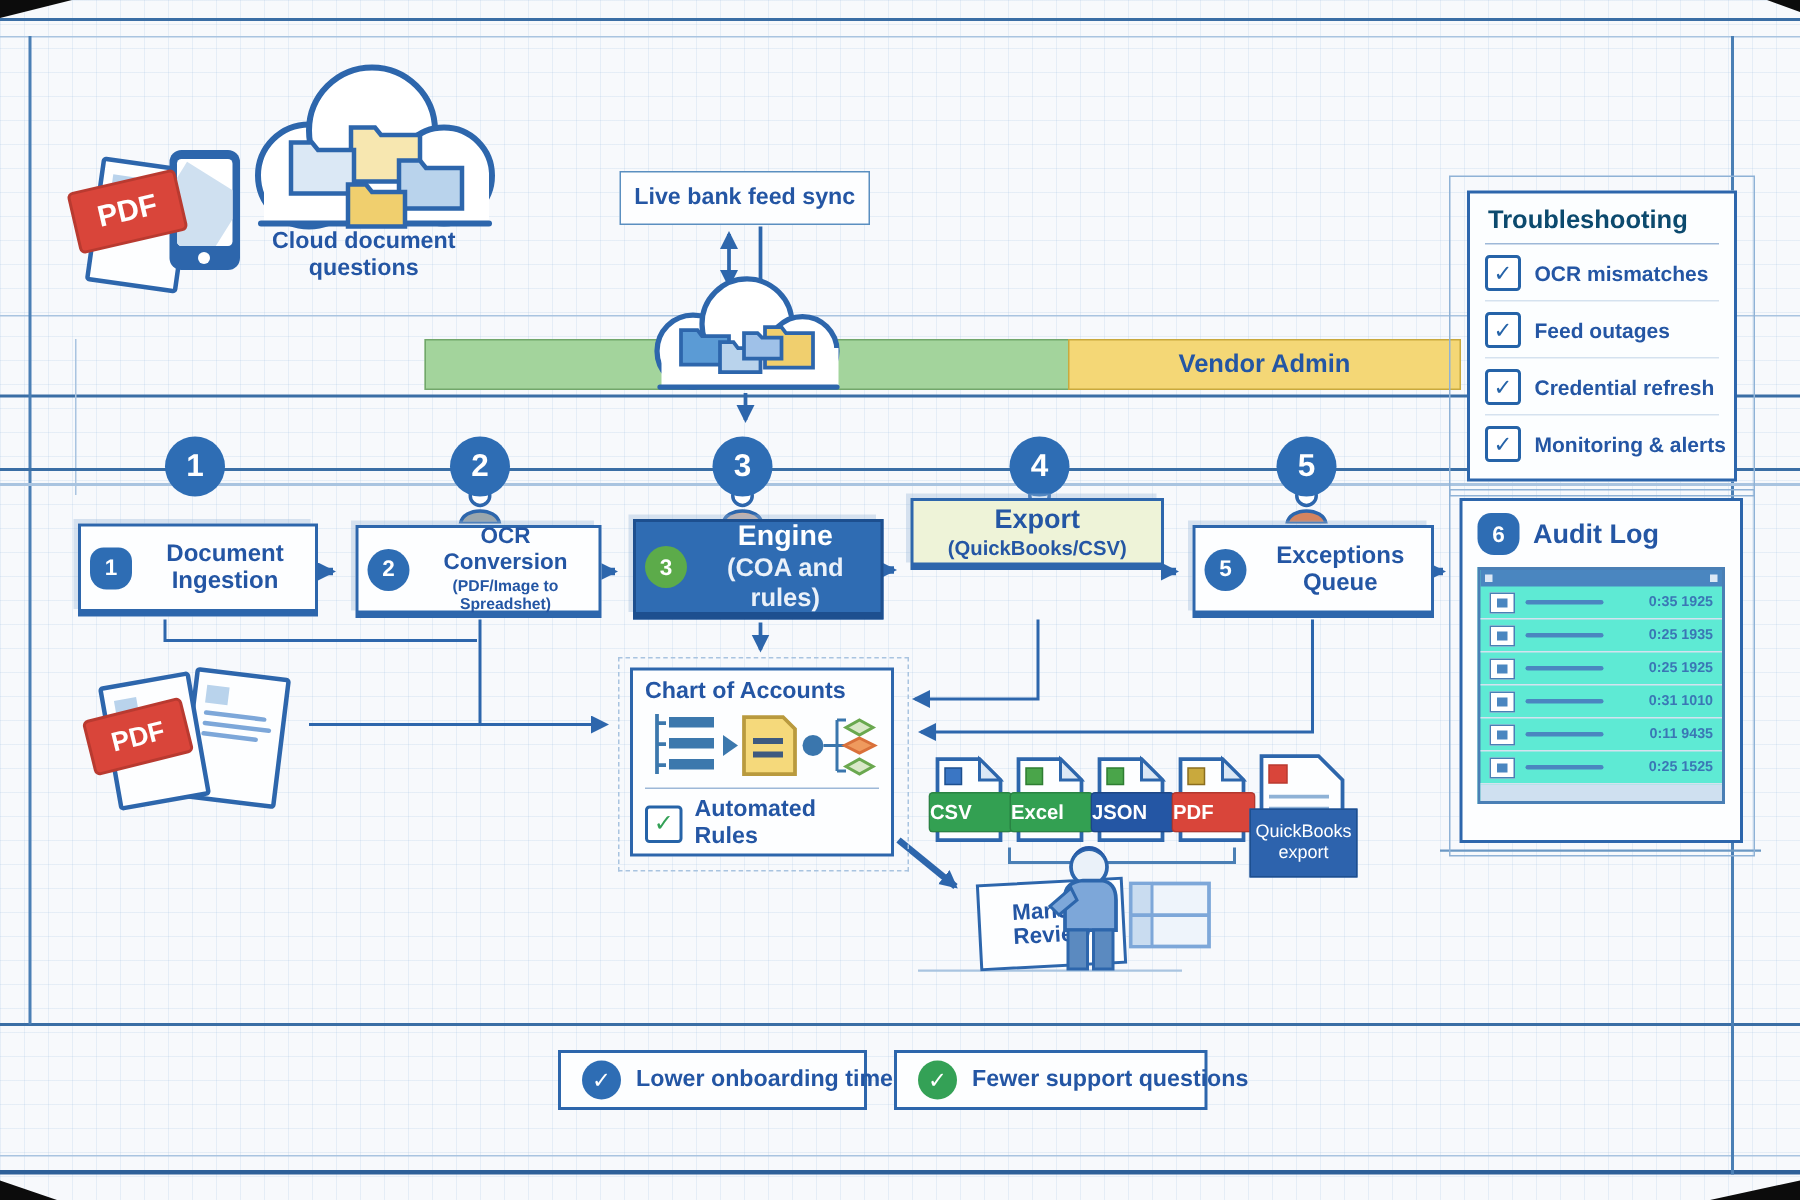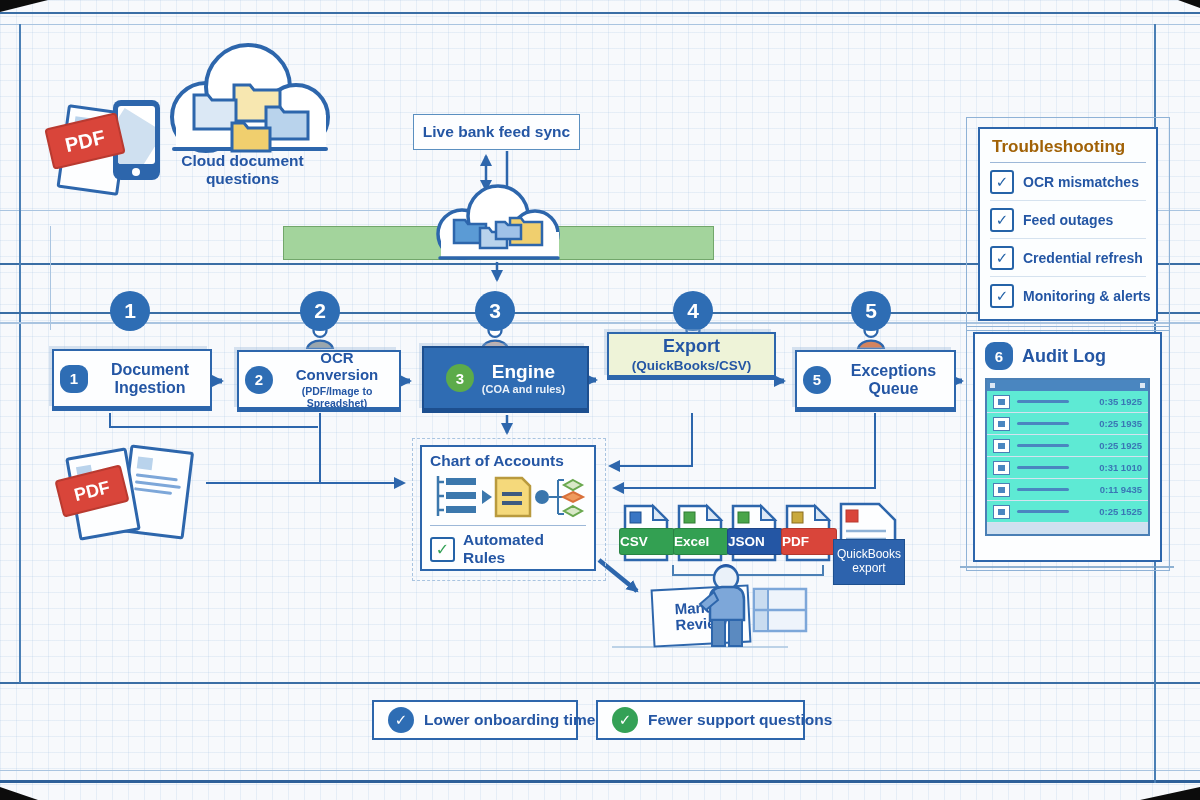--- a/index.html
+++ b/index.html
@@ -31,21 +31,21 @@
   .stepbox .sub{font-weight:bold;font-size:10.5px;color:#2456a4;text-align:center;margin-top:1px;}
   .badge-shield{width:28px;height:28px;border-radius:9px 9px 11px 11px;background:#2e6db4;color:#fff;
     font-weight:bold;font-size:15px;display:flex;align-items:center;justify-content:center;flex:0 0 auto;}
   .badge-circle{width:28px;height:28px;border-radius:50%;background:#2e6db4;color:#fff;
     font-weight:bold;font-size:15px;display:flex;align-items:center;justify-content:center;flex:0 0 auto;}
   .badge-circle.green{background:#5cab4a;}
   
   .panel-outer{position:absolute;border:1.5px solid #8fb2d6;background:transparent;}
   .ts-inner{position:absolute;left:978px;top:127px;width:180px;height:194px;background:#fcfeff;
     border:2px solid #2d66ac;box-sizing:border-box;z-index:6;padding:6px 10px 4px 10px;}
-  .ts-title{font-weight:bold;font-size:17px;color:#a16207;padding:2px 0 5px 2px;border-bottom:1.5px solid #9db8d8;}
+  .ts-title{font-weight:bold;font-size:17px;color:#0c4a6e;padding:2px 0 5px 2px;border-bottom:1.5px solid #9db8d8;}
   .ts-item{display:flex;align-items:center;gap:9px;height:37px;border-bottom:1px solid #d5e2ef;}
   .ts-item:last-child{border-bottom:none;}
   .checkbox{width:20px;height:20px;border:2.5px solid #2563a8;border-radius:3px;background:#fff;
     display:flex;align-items:center;justify-content:center;font-weight:bold;font-size:15px;color:#2563a8;flex:0 0 auto;}
   .ts-label{font-weight:bold;font-size:14px;color:#2456a4;white-space:nowrap;}
   
   .coa-dash{position:absolute;left:412px;top:438px;width:192px;height:141px;border:1px dashed #a9c4e0;z-index:4;}
   .coa{position:absolute;left:420px;top:445px;width:176px;height:126px;background:#fdfeff;
     border:2px solid #2d66ac;box-sizing:border-box;z-index:5;padding:5px 8px;}
   .coa-title{font-weight:bold;font-size:15.5px;color:#2456a4;}
@@ -111,20 +111,23 @@
   <div class="vline" style="left:1154px;top:24px;width:1.5px;height:759px;"></div>
   <div class="vline" style="left:50px;top:226px;width:1px;height:104px;background:#a9c4e0;"></div>
 
   <div class="wedge" style="left:0;top:0;border-top:12px solid #0c0c0c;border-right:48px solid transparent;"></div>
   <div class="wedge" style="right:0;top:0;border-top:8px solid #0c0c0c;border-left:22px solid transparent;"></div>
   <div class="wedge" style="left:0;bottom:0;border-bottom:13px solid #0c0c0c;border-right:38px solid transparent;"></div>
   <div class="wedge" style="right:0;bottom:0;border-bottom:13px solid #0c0c0c;border-left:60px solid transparent;"></div>
 
   <div class="lane" style="left:283px;width:429px;background:#a3d49c;border:1.5px solid #72a76b;">
     <span></span>
+  </div>
+  <div class="lane" style="left:712px;width:260px;background:#f4d776;border:1.5px solid #c9a93d;">
+    <span>Vendor Admin</span>
   </div>
 
   <svg class="abs" style="left:0;top:0;z-index:3;" width="1200" height="800" viewBox="0 0 1200 800">
     <defs>
       <marker id="ah" markerUnits="userSpaceOnUse" markerWidth="16" markerHeight="16" refX="10" refY="6" orient="auto">
         <path d="M0,0 L12,6 L0,12 Z" fill="#2d66ac"></path>
       </marker>
     </defs>
 
     <path d="M214,381 H222" stroke="#2d66ac" stroke-width="5" fill="none" marker-end="url(#ah)"></path>
@@ -259,21 +262,21 @@
     <span class="badge-circle">2</span>
     <span style="display:flex;flex-direction:column;align-items:center;">
       <span class="ttl" style="font-size:15px;">OCR Conversion</span>
       <span class="sub">(PDF/Image to Spreadshet)</span>
     </span>
   </div>
   <div class="stepbox" style="left:422px;top:346px;width:167px;height:67px;background:#2f6cb3;border-color:#1d4f8f;">
     <span class="badge-circle green">3</span>
     <span style="display:flex;flex-direction:column;align-items:center;">
       <span class="ttl" style="color:#fff;font-size:19px;">Engine</span>
-      <span class="sub" style="color:#eaf1f9;font-size:11px;">(COA and rules)</span>
+      <span class="sub" style="color:#eaf1f9;font-size:17px;">(COA and rules)</span>
     </span>
   </div>
   <div class="stepbox" style="left:607px;top:332px;width:169px;height:48px;background:#eef3d8;flex-direction:column;gap:1px;">
     <span class="ttl" style="font-size:18px;">Export</span>
     <span class="sub" style="font-size:13.5px;">(QuickBooks/CSV)</span>
   </div>
   <div class="stepbox" style="left:795px;top:350px;width:161px;height:62px;">
     <span class="badge-circle">5</span>
     <span class="ttl">Exceptions Queue</span>
   </div>

